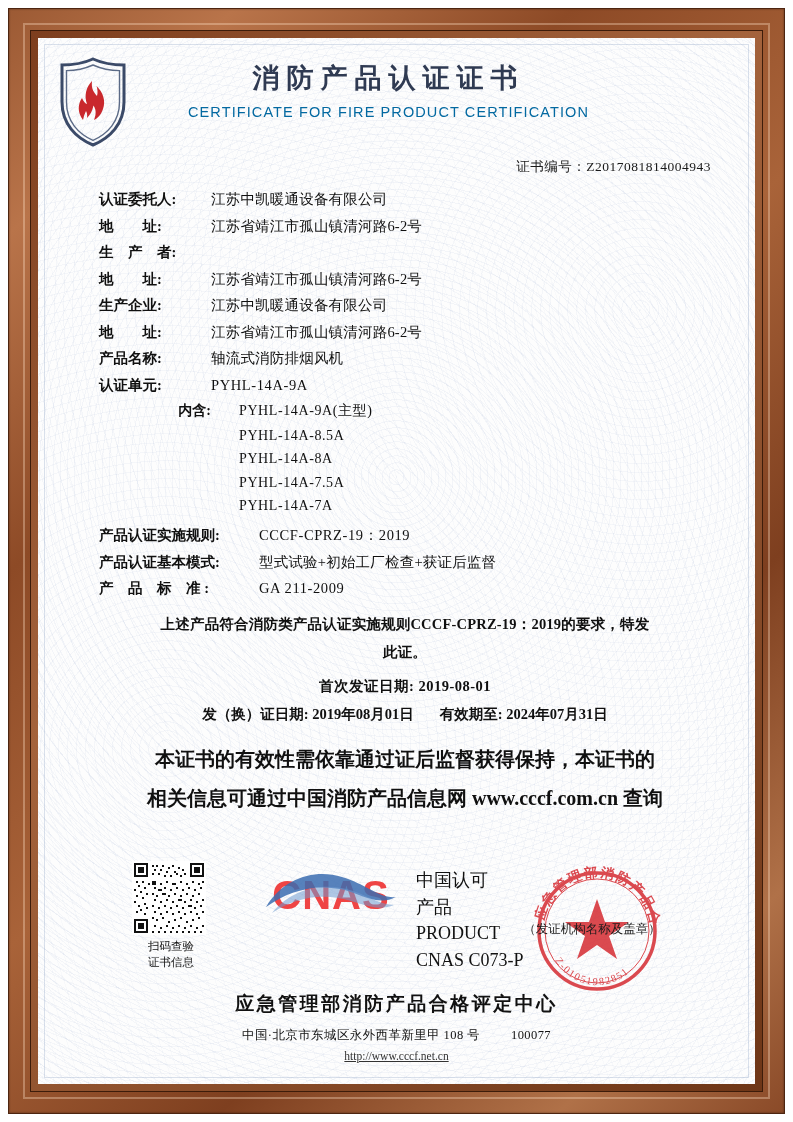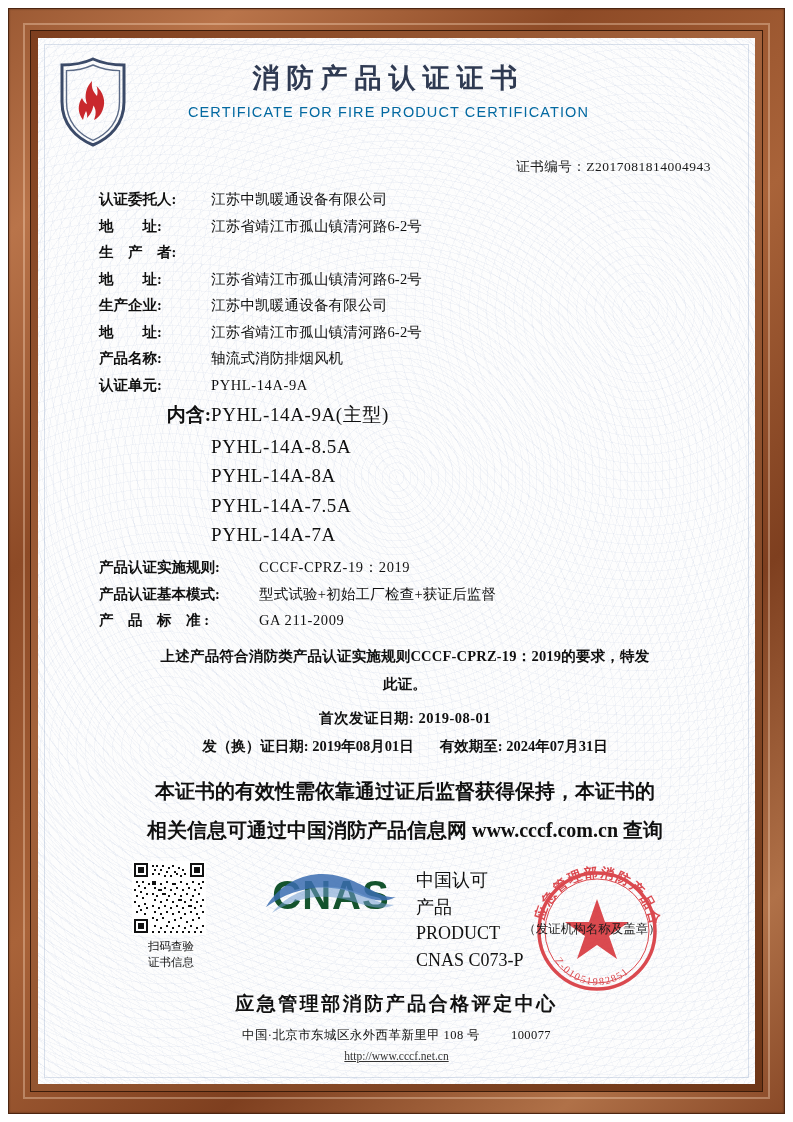--- a/index.html
+++ b/index.html
@@ -111,21 +111,21 @@
   .lbl {
     width: 112px;
     flex: 0 0 112px;
     font-weight: 700;
     letter-spacing: 0px;
     white-space: nowrap;
   }
   .val { flex: 1; letter-spacing: .2px; }
   .val.mono { font-family: "Liberation Serif", serif; letter-spacing: .6px; }
 
-  .sub-row { display:flex; margin-bottom: 7.5px; font-size: 19px; }
+  .sub-row { display:flex; margin-bottom: 7.5px; font-size: 14px; gap: 28px; }
   .sub-lbl {
     width: 112px; flex: 0 0 112px;
     text-align: right;
     padding-right: 0px;
     font-weight: 700;
   }
   .sub-val { flex:1; padding-left: 0px; letter-spacing:.6px; }
 
   .spaced-row { margin-bottom: 12px; }
 
@@ -193,21 +193,21 @@
 
   
   .cnas {
     position: absolute; left: 188px; top: 14px;
     width: 150px; text-align: center;
   }
   .cnas-text {
     font-size: 40px;
     font-weight: 700;
     letter-spacing: 1px;
-    color: #14532d;
+    color: #ef4444;
     font-family: "Liberation Sans", sans-serif;
     line-height: 1;
   }
   .cnas-swoosh {
     position: absolute; left: 6px; top: -8px;
     width: 138px; height: 54px;
   }
   .cnas-side {
     position: absolute; left: 348px; top: 6px;
     font-family: Liberation Serif, serif;

